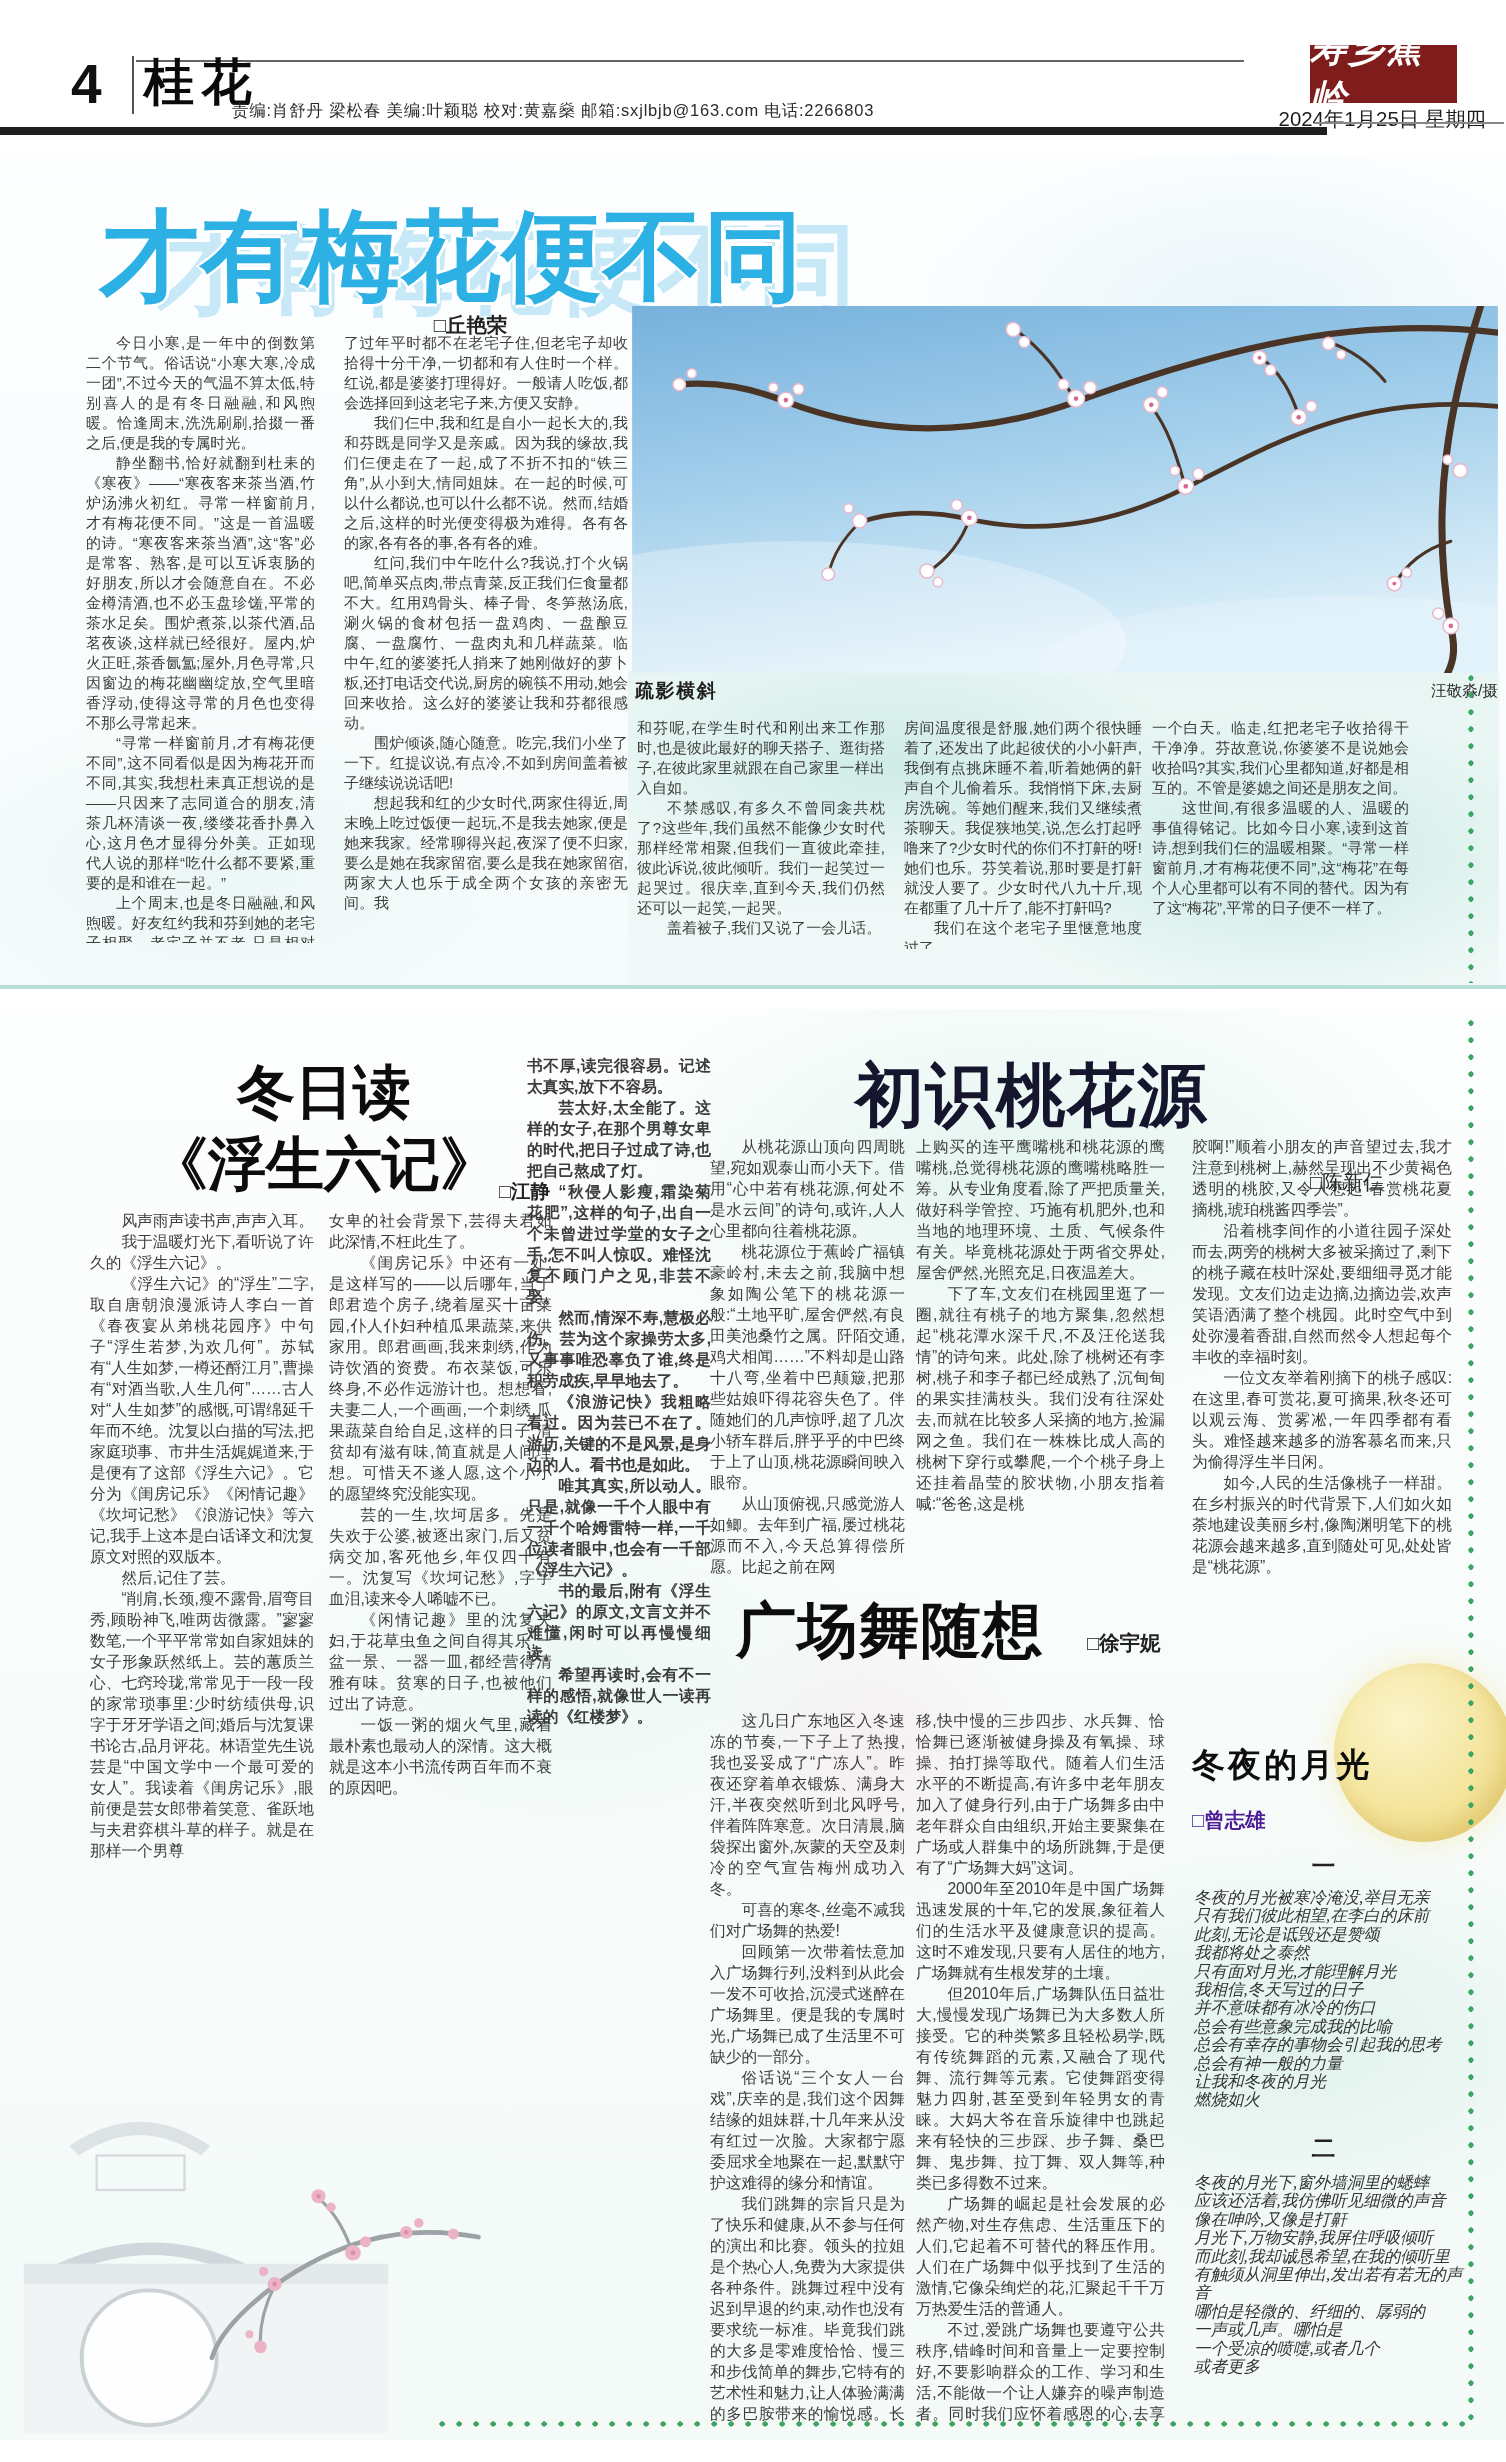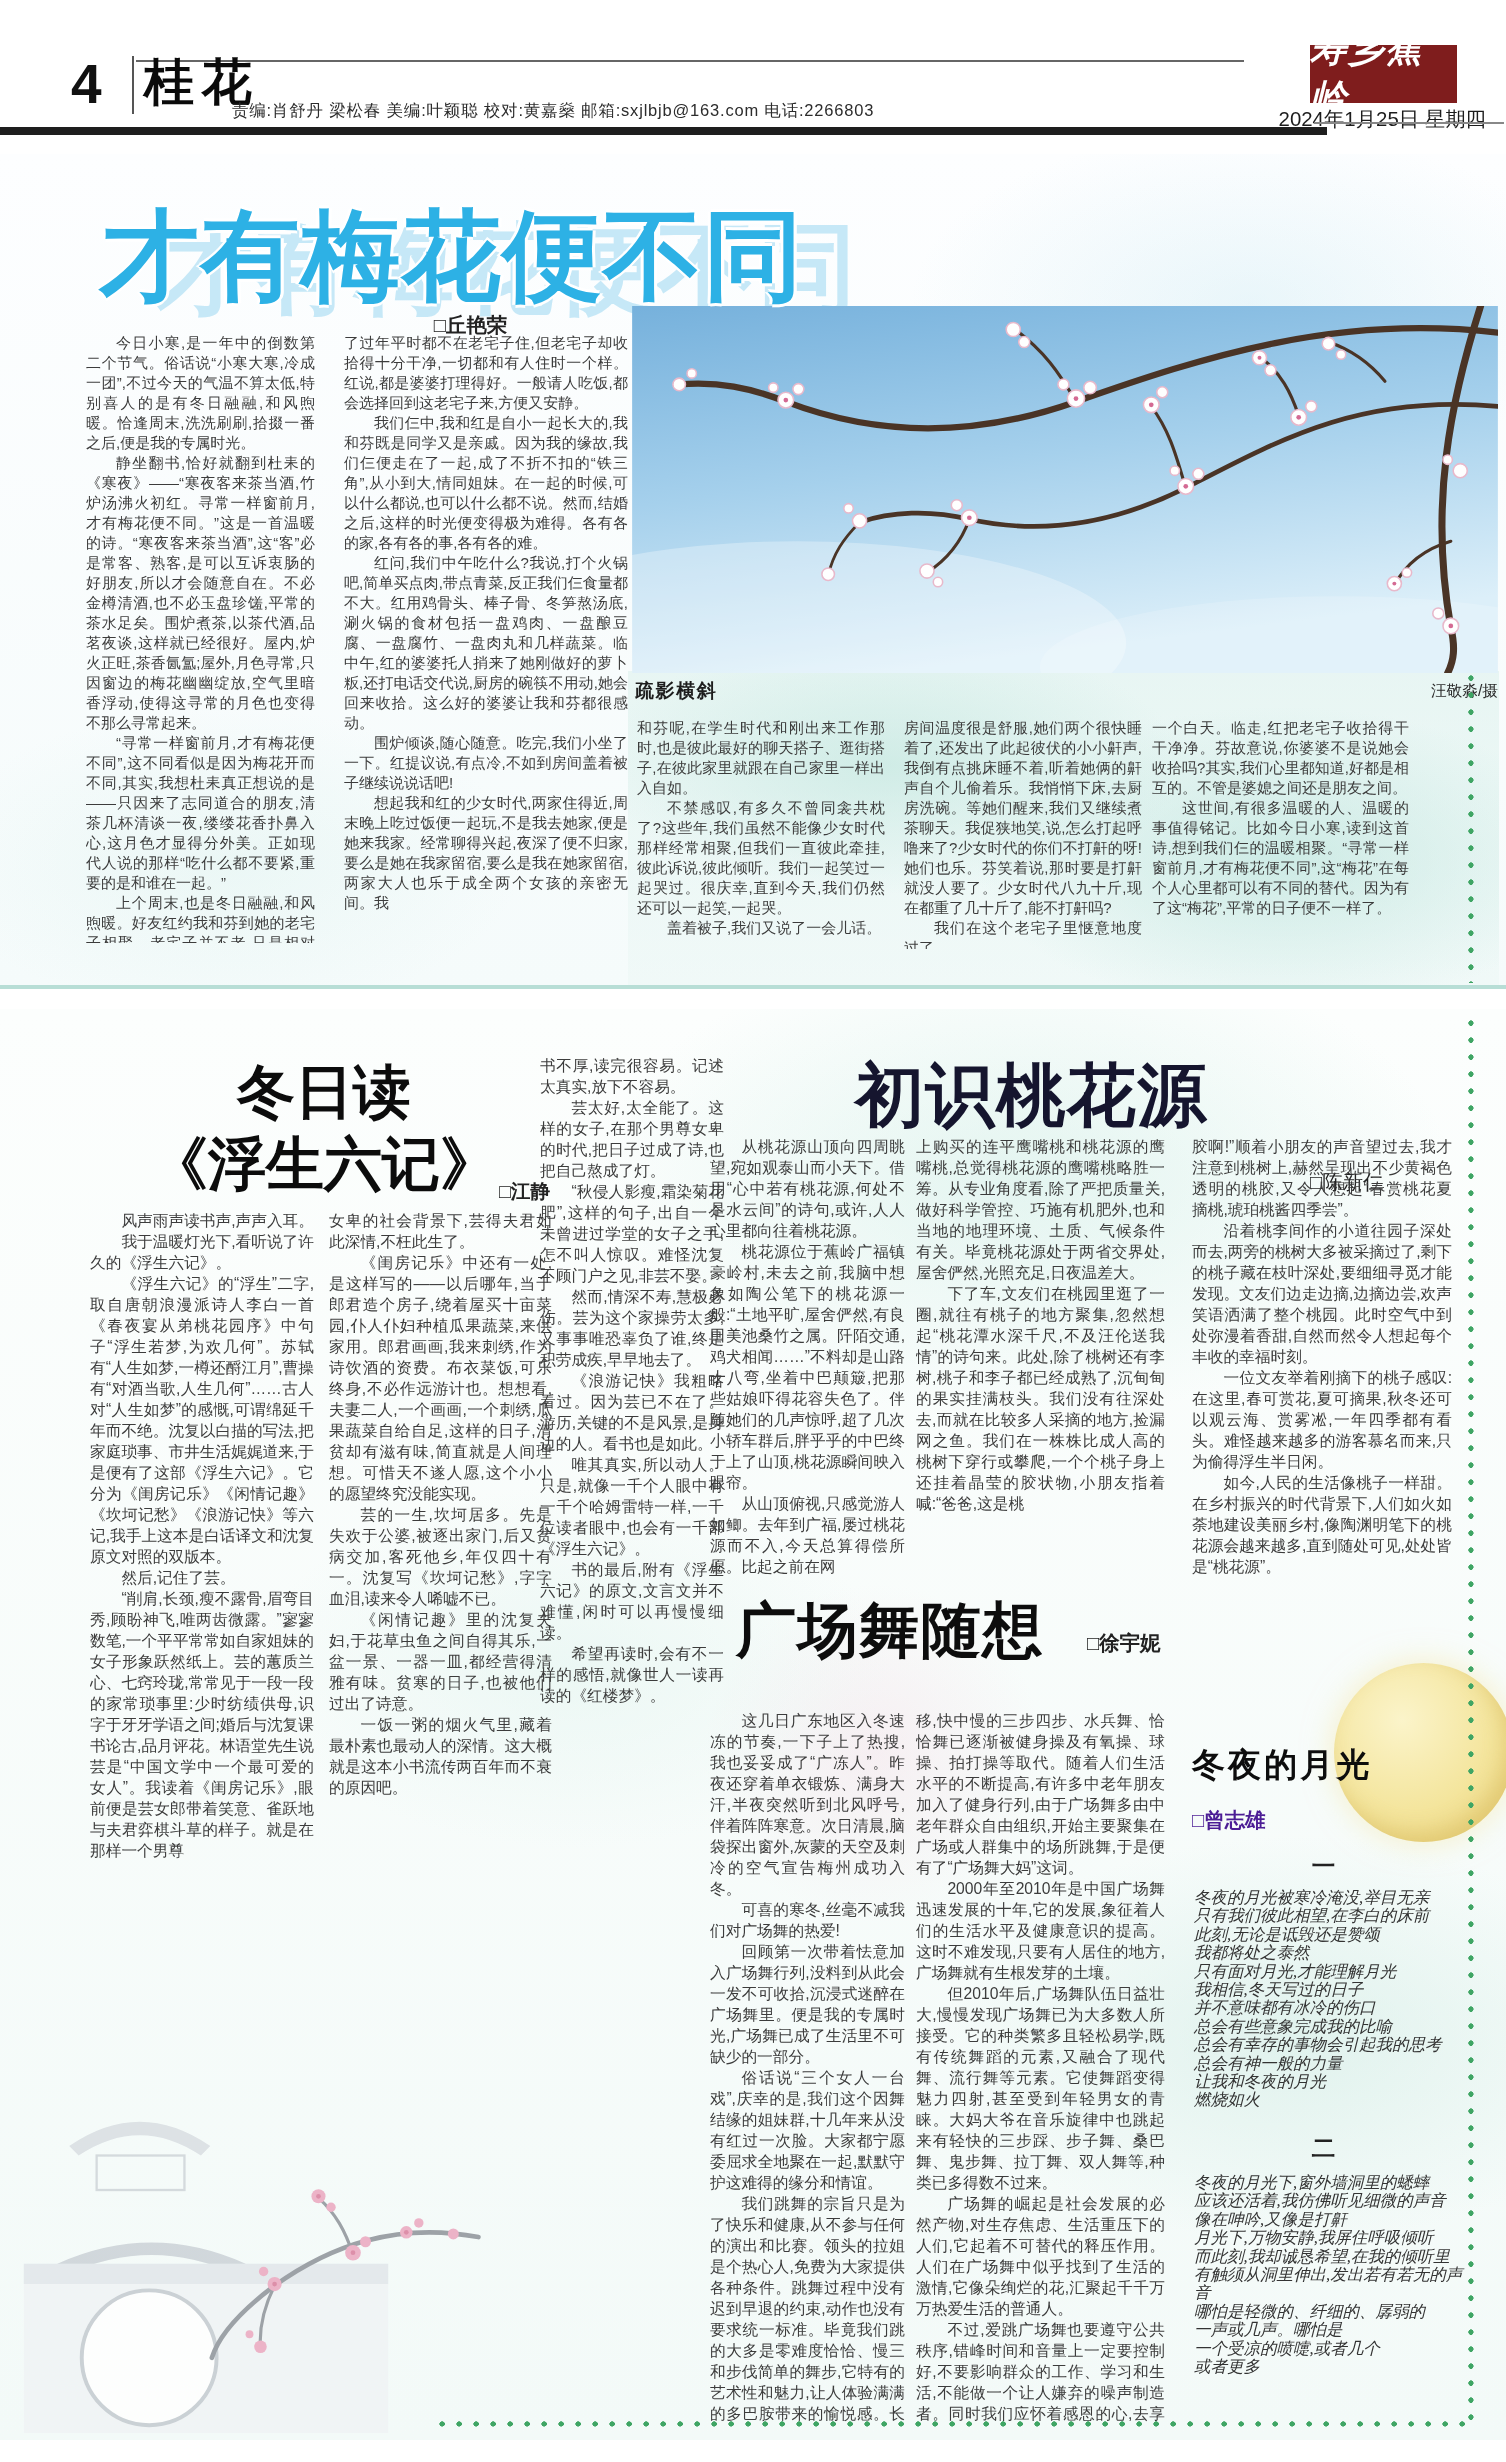--- a/index.html
+++ b/index.html
@@ -223,21 +223,21 @@
       <p>然后,记住了芸。</p>
       <p>“削肩,长颈,瘦不露骨,眉弯目秀,顾盼神飞,唯两齿微露。”寥寥数笔,一个平平常常如自家姐妹的女子形象跃然纸上。芸的蕙质兰心、七窍玲珑,常常见于一段一段的家常琐事里:少时纺绩供母,识字于牙牙学语之间;婚后与沈复课书论古,品月评花。林语堂先生说芸是“中国文学中一个最可爱的女人”。我读着《闺房记乐》,眼前便是芸女郎带着笑意、雀跃地与夫君弈棋斗草的样子。就是在那样一个男尊</p>
     </div>
   <div class="col mid-col" style="left:329px;top:1210px;width:223px;height:981px;">
       <p class="cont">女卑的社会背景下,芸得夫君如此深情,不枉此生了。</p>
       <p>《闺房记乐》中还有一处,是这样写的——以后哪年,当于郎君造个房子,绕着屋买十亩菜园,仆人仆妇种植瓜果蔬菜,来供家用。郎君画画,我来刺绣,作为诗饮酒的资费。布衣菜饭,可乐终身,不必作远游计也。想想看,夫妻二人,一个画画,一个刺绣,瓜果蔬菜自给自足,这样的日子,清贫却有滋有味,简直就是人间理想。可惜天不遂人愿,这个小小的愿望终究没能实现。</p>
       <p>芸的一生,坎坷居多。先是失欢于公婆,被逐出家门,后又贫病交加,客死他乡,年仅四十有一。沈复写《坎坷记愁》,字字血泪,读来令人唏嘘不已。</p>
       <p>《闲情记趣》里的沈复夫妇,于花草虫鱼之间自得其乐,一盆一景、一器一皿,都经营得清雅有味。贫寒的日子,也被他们过出了诗意。</p>
       <p>一饭一粥的烟火气里,藏着最朴素也最动人的深情。这大概就是这本小书流传两百年而不衰的原因吧。</p>
     </div>
-  <div class="col mid-col" style="left:540px;top:1055px;width:184px;height:1136px;">
+  <div class="col mid-col" style="left:527px;top:1055px;width:184px;height:1136px;font-weight:bold;">
       <p class="cont">书不厚,读完很容易。记述太真实,放下不容易。</p>
       <p>芸太好,太全能了。这样的女子,在那个男尊女卑的时代,把日子过成了诗,也把自己熬成了灯。</p>
       <p>“秋侵人影瘦,霜染菊花肥”,这样的句子,出自一个未曾进过学堂的女子之手,怎不叫人惊叹。难怪沈复不顾门户之见,非芸不娶。</p>
       <p>然而,情深不寿,慧极必伤。芸为这个家操劳太多,又事事唯恐辜负了谁,终是积劳成疾,早早地去了。</p>
       <p>《浪游记快》我粗略看过。因为芸已不在了。游历,关键的不是风景,是身边的人。看书也是如此。</p>
       <p>唯其真实,所以动人。只是,就像一千个人眼中有一千个哈姆雷特一样,一千位读者眼中,也会有一千部《浮生六记》。</p>
       <p>书的最后,附有《浮生六记》的原文,文言文并不难懂,闲时可以再慢慢细读。</p>
       <p>希望再读时,会有不一样的感悟,就像世人一读再读的《红楼梦》。</p>
     </div>
 

